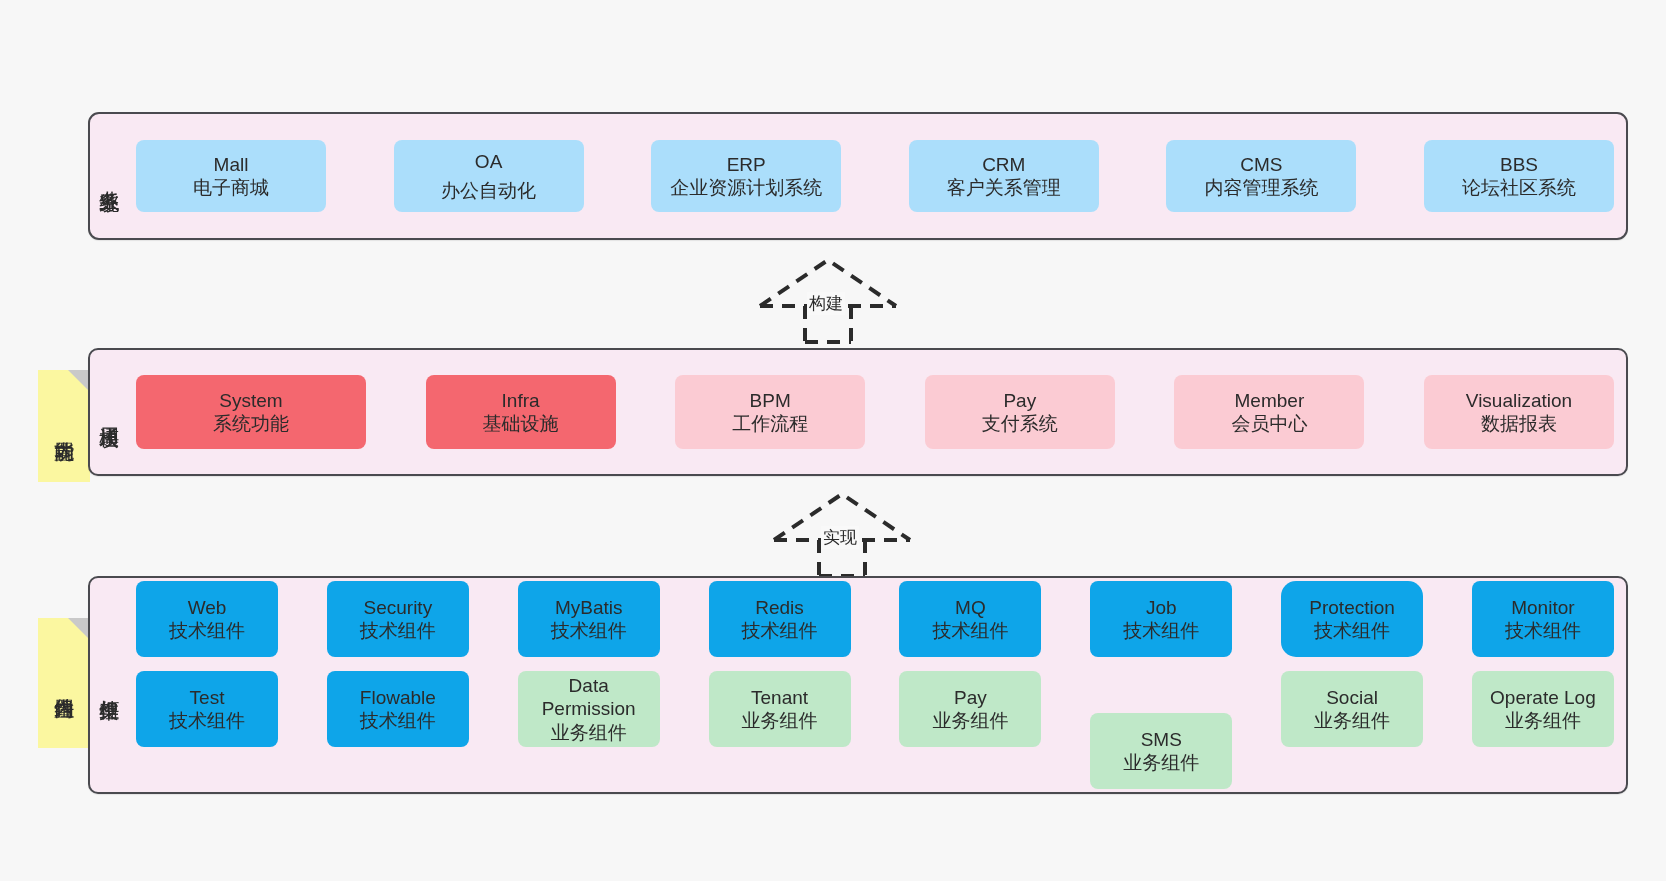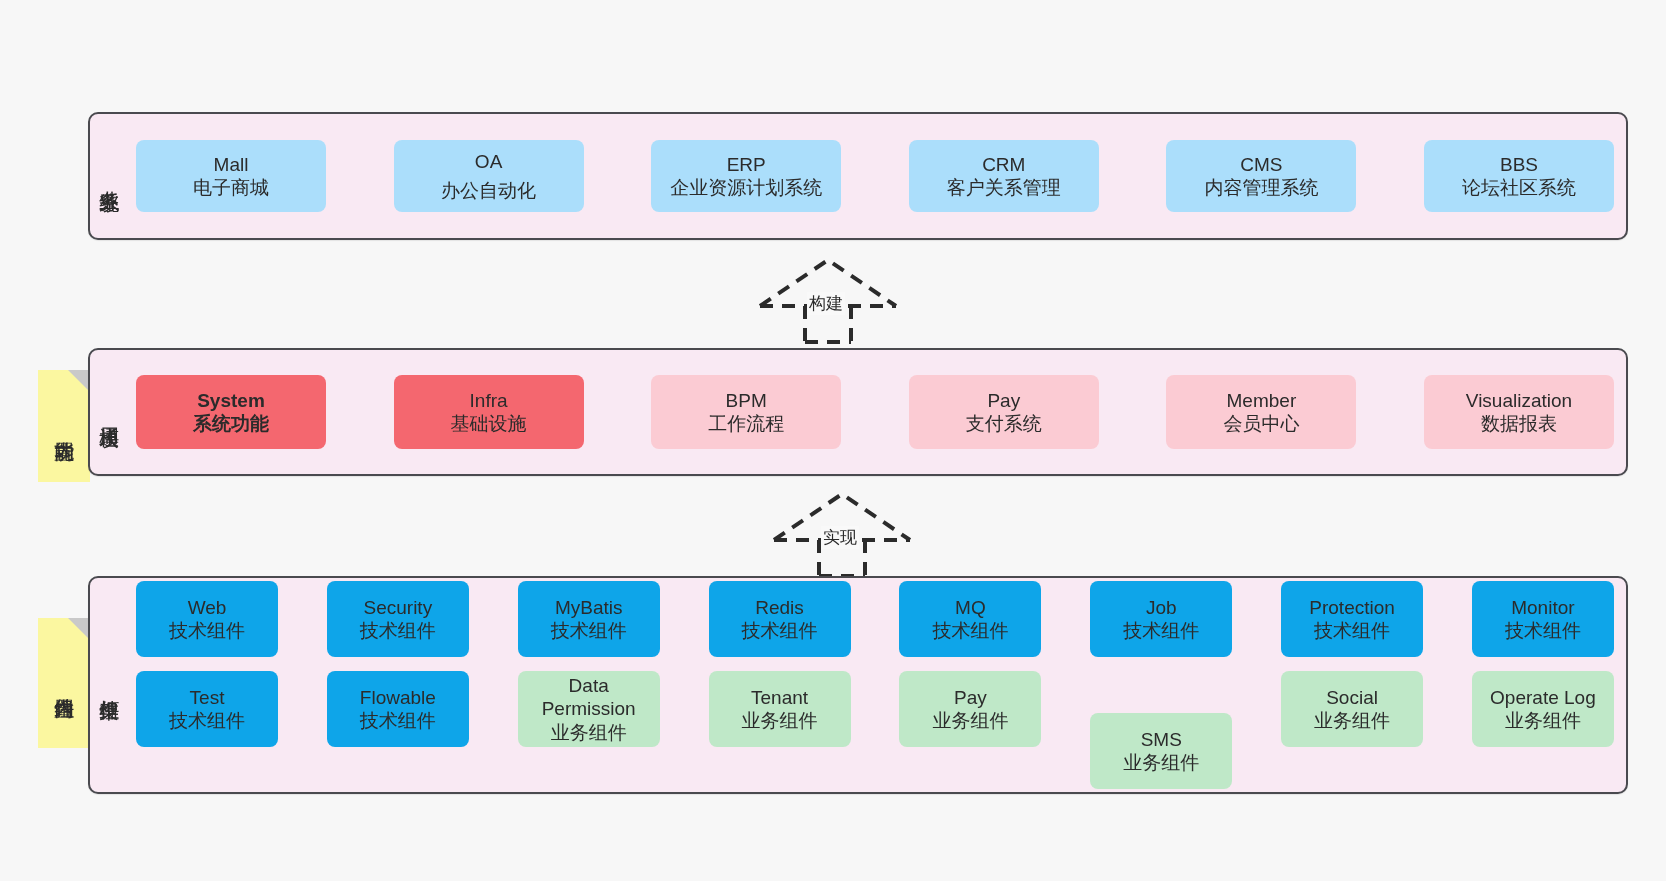--- a/index.html
+++ b/index.html
@@ -124,21 +124,21 @@
     background: #f9f9f9;
     padding: 0 2px;
     white-space: nowrap;
   }
 </style>
 </head>
 <body>
 
 <div id="stage">
 
-  <div class="layer" id="layer-business" style="left:88px; top:112px; width:1540px; height:128px;">
+  <div class="layer" id="layer-business" style="left:88px; top:112px; width:1540px; height:128px;border-radius:11px;">
     <div class="layer-title">业务系统</div>
     <div class="layer-body">
       <div class="card-row">
         <div class="card blue" style="width:190px;height:72px;">
           <span class="t1">Mall</span>
           <span class="t2">电子商城</span>
         </div>
         <div class="card blue" style="width:190px;height:72px;gap:6px;">
           <span class="t1">OA</span>
           <span class="t2">办公自动化</span>
@@ -178,21 +178,21 @@
 
   <div class="note" id="note-builtin-function" style="left:38px; top:370px; width:52px; height:112px;">
     <span class="fold"></span>
     <span>内置功能</span>
   </div>
 
   <div class="layer" id="layer-common-module" style="left:88px; top:348px; width:1540px; height:128px;">
     <div class="layer-title">通用模块</div>
     <div class="layer-body">
       <div class="card-row">
-        <div class="card red" style="width:190px;height:74px;font-weight:bold;">
+        <div class="card red" style="width:230px;height:74px;">
           <span class="t1">System</span>
           <span class="t2">系统功能</span>
         </div>
         <div class="card red" style="width:190px;height:74px;">
           <span class="t1">Infra</span>
           <span class="t2">基础设施</span>
         </div>
         <div class="card pink" style="width:190px;height:74px;">
           <span class="t1">BPM</span>
           <span class="t2">工作流程</span>
@@ -251,21 +251,21 @@
           <span class="t2">技术组件</span>
         </div>
         <div class="card green" style="width:142px;height:76px;">
           <span class="t1">MQ</span>
           <span class="t2">技术组件</span>
         </div>
         <div class="card green" style="width:142px;height:76px;">
           <span class="t1">Job</span>
           <span class="t2">技术组件</span>
         </div>
-        <div class="card green" style="width:142px;height:76px;">
+        <div class="card green" style="width:142px;height:76px;border-radius:15px;">
           <span class="t1">Protection</span>
           <span class="t2">技术组件</span>
         </div>
         <div class="card green" style="width:142px;height:76px;">
           <span class="t1">Monitor</span>
           <span class="t2">技术组件</span>
         </div>
       </div>
 
       <div class="card-row">

